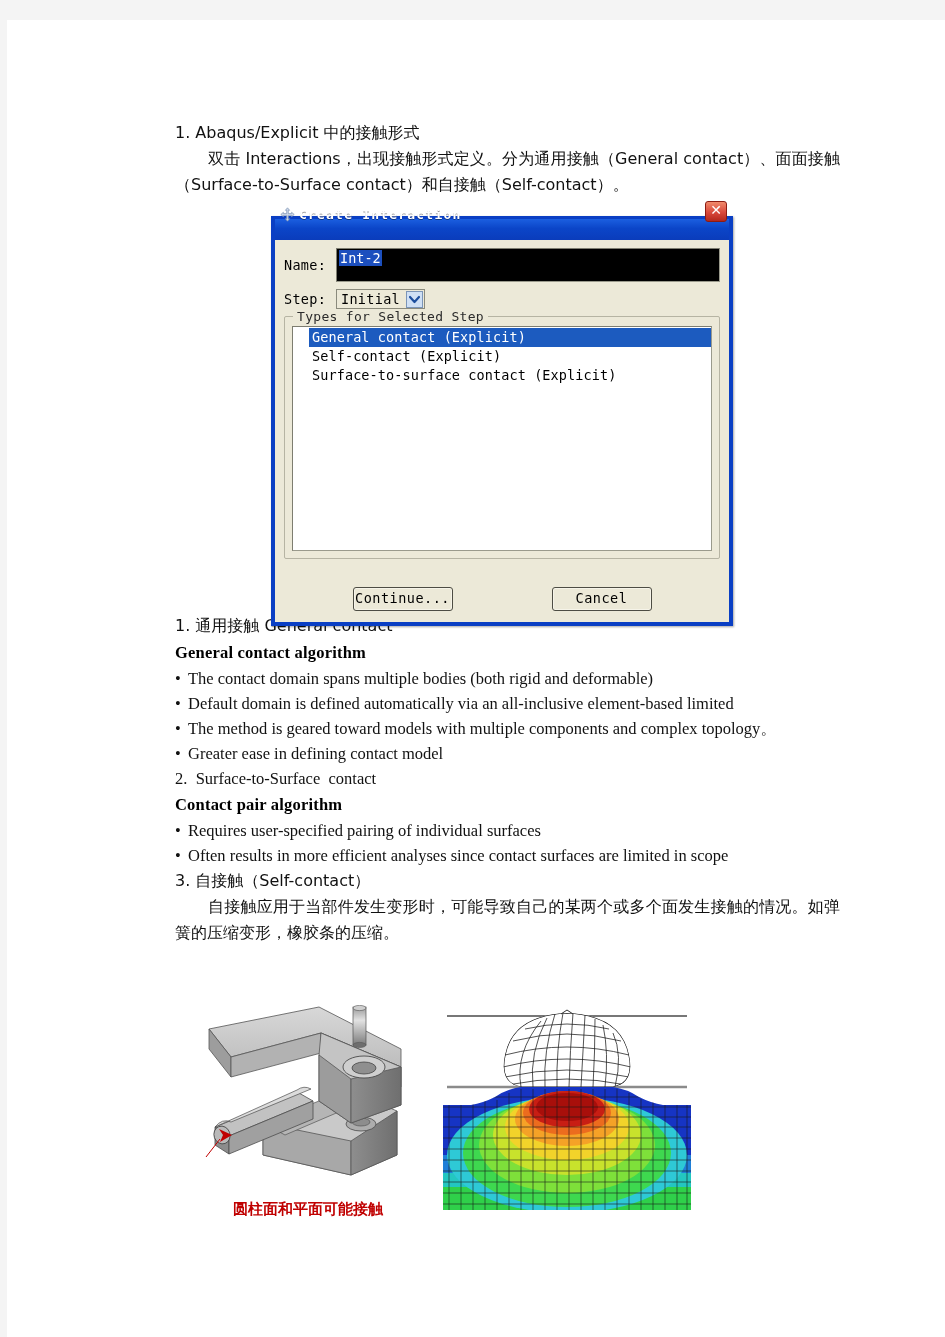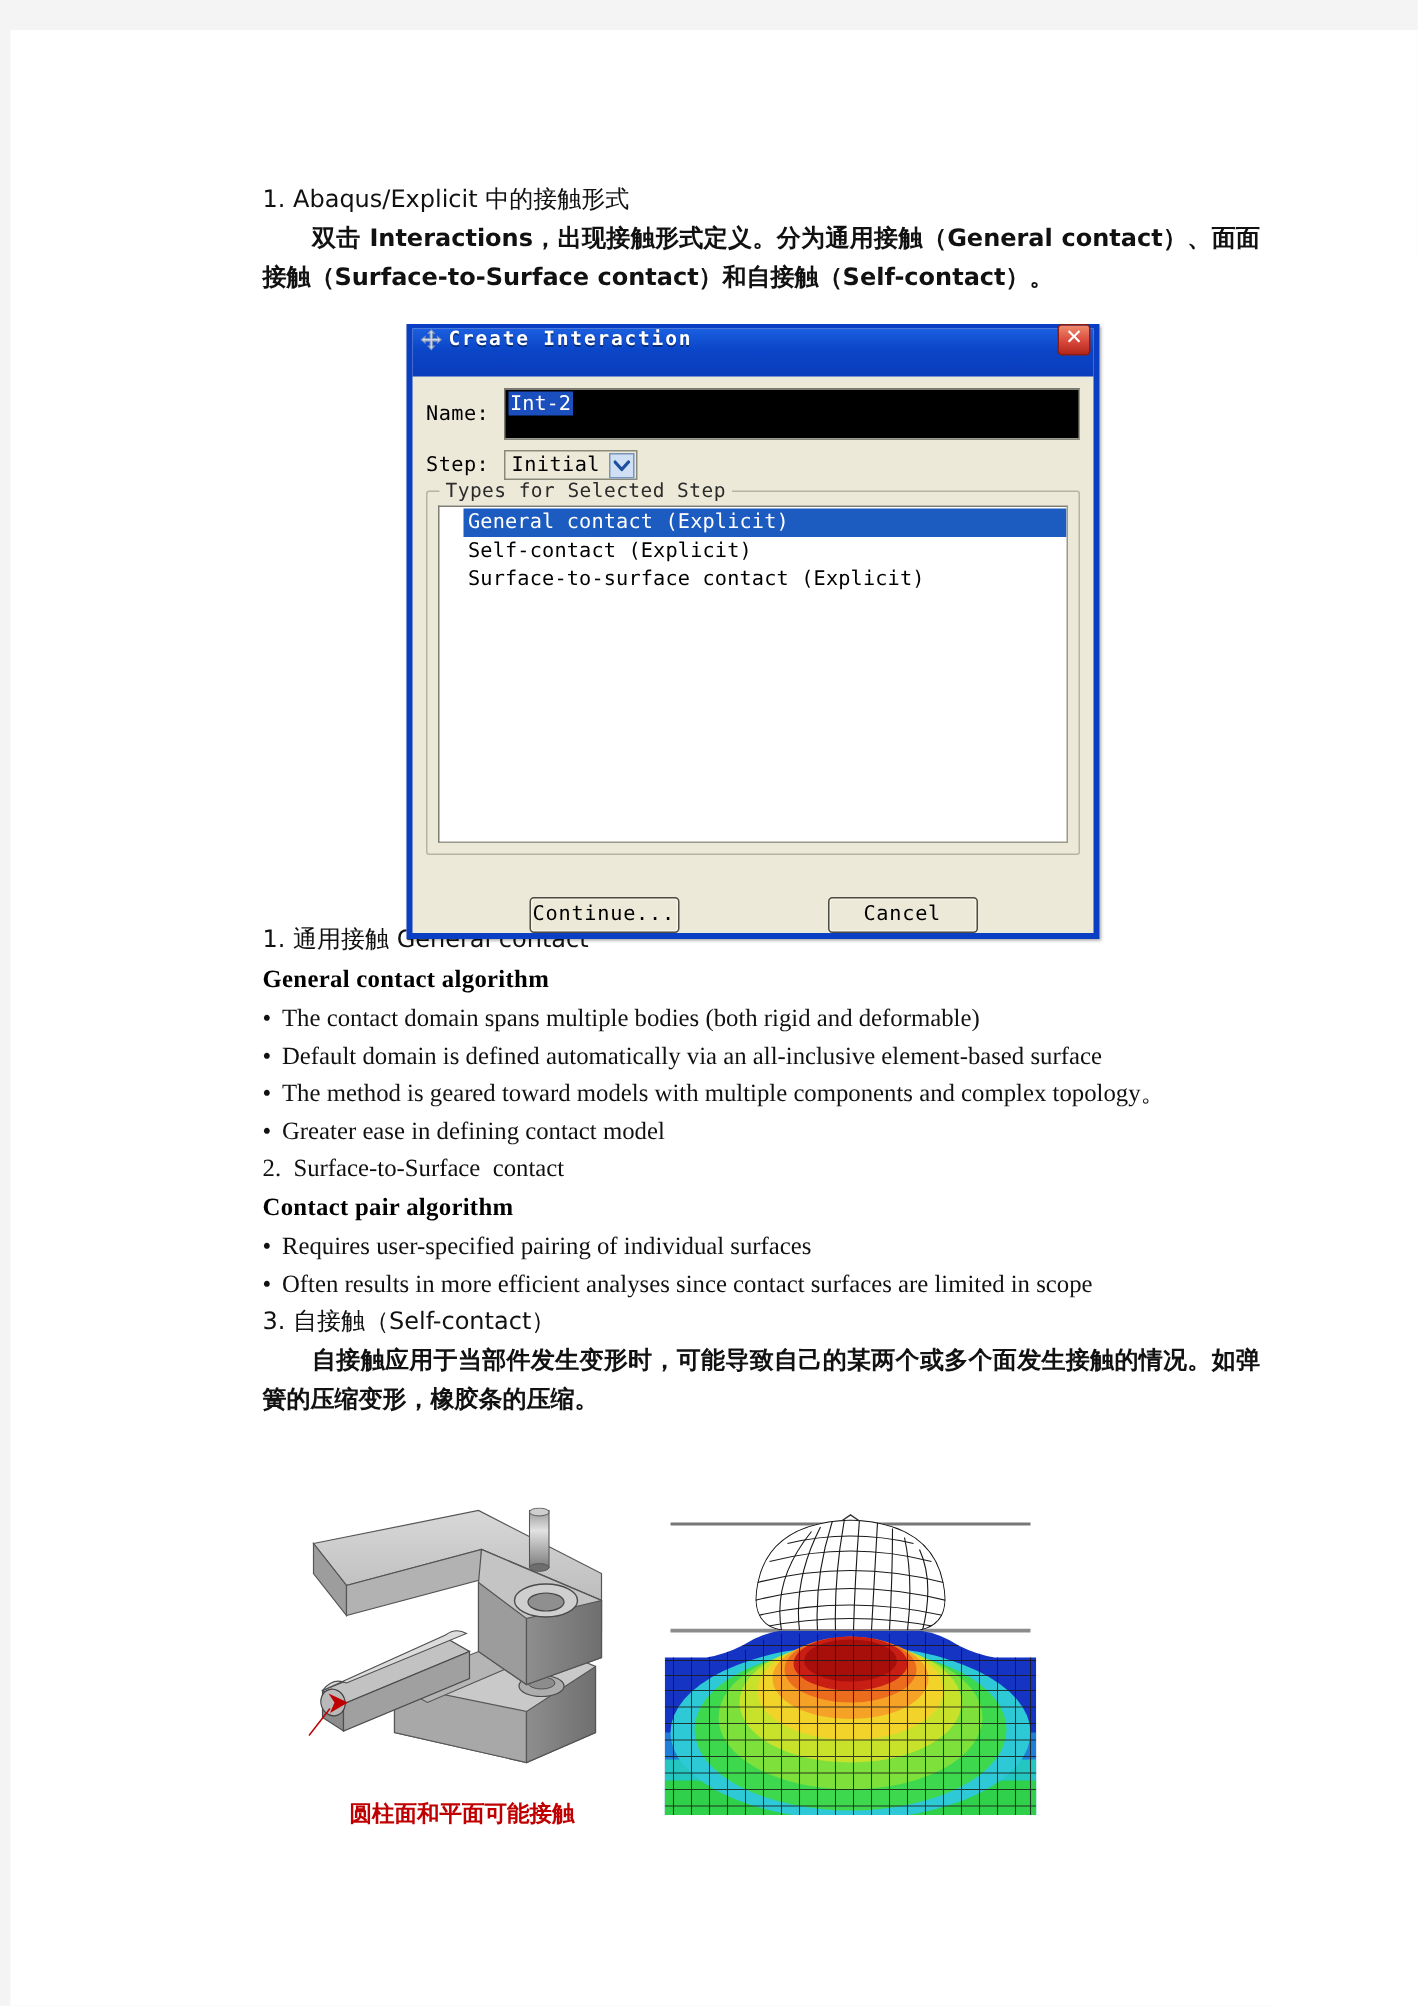--- a/index.html
+++ b/index.html
@@ -51,21 +51,21 @@
   .mixed {
     font-size: 16.5px;
     line-height: 26px;
     color: #111;
     margin: 0;
   }
   .mixed .han {
     font-family: "DejaVu Sans", "Liberation Sans", sans-serif;
     font-size: 16px;
   }
-  .indent { text-indent: 33px; font-weight: bold; }
+  .indent { text-indent: 33px; }
   .justify { text-align: justify; text-align-last: left; }
   .bold-head {
     font-weight: bold;
     font-size: 16.5px;
     line-height: 27px;
     color: #000;
     margin: 0;
     letter-spacing: .2px;
   }
   .bullet { margin: 0; }
@@ -82,24 +82,24 @@
     width: 462px;
     height: 410px;
     background: #ece9d8;
     border: 4px solid #0a3fc4;
     border-top-width: 3px;
     box-sizing: border-box;
     font-family: "DejaVu Sans Mono", "Liberation Mono", monospace;
     box-shadow: 1px 1px 2px rgba(0,0,0,.35);
   }
   #dlg-title {
-    height: 32px;
+    height: 21px;
     background: linear-gradient(to bottom, #1b5fe0 0%, #0b45c8 45%, #0a3cbb 100%);
     display: flex;
-    align-items: center;
+    align-items: flex-end;
     padding: 0 2px 18px 5px;
     box-sizing: border-box;
   }
   #dlg-title .app-icon {
     width: 15px; height: 15px;
     margin-right: 4px;
     flex: 0 0 auto;
     position: relative;
   }
   #dlg-title .app-icon svg { display:block; }
@@ -306,21 +306,21 @@
     </p>
 
     <div style="height:415px"></div>
 
     <p class="mixed">
       <span class="han">1.  通用接触  General contact</span>
     </p>
     <p class="bold-head">General contact algorithm</p>
 
     <p class="line bullet justify"><span class="dot">•</span><span>The contact domain spans multiple bodies (both rigid and deformable)</span></p>
-    <p class="line bullet justify"><span class="dot">•</span><span>Default domain is defined automatically via an all-inclusive element-based surface</span></p>
+    <p class="line bullet justify"><span class="dot">•</span><span>Default domain is defined automatically via an all-inclusive element-based limited</span></p>
     <p class="line bullet justify" style="text-align:justify;text-align-last:left;"><span class="dot">•</span><span>The method is geared toward models with multiple components and complex topology。</span></p>
     <p class="line bullet justify"><span class="dot">•</span><span>Greater ease in defining contact model</span></p>
 
     <p class="line">2.  Surface-to-Surface  contact</p>
     <p class="bold-head">Contact pair algorithm</p>
     <p class="line bullet justify"><span class="dot">•</span><span>Requires user-specified pairing of individual surfaces</span></p>
     <p class="line bullet justify"><span class="dot">•</span><span>Often results in more efficient analyses since contact surfaces are limited in scope</span></p>
 
     <p class="mixed">
       <span class="han">3.  自接触（Self-contact）</span>

